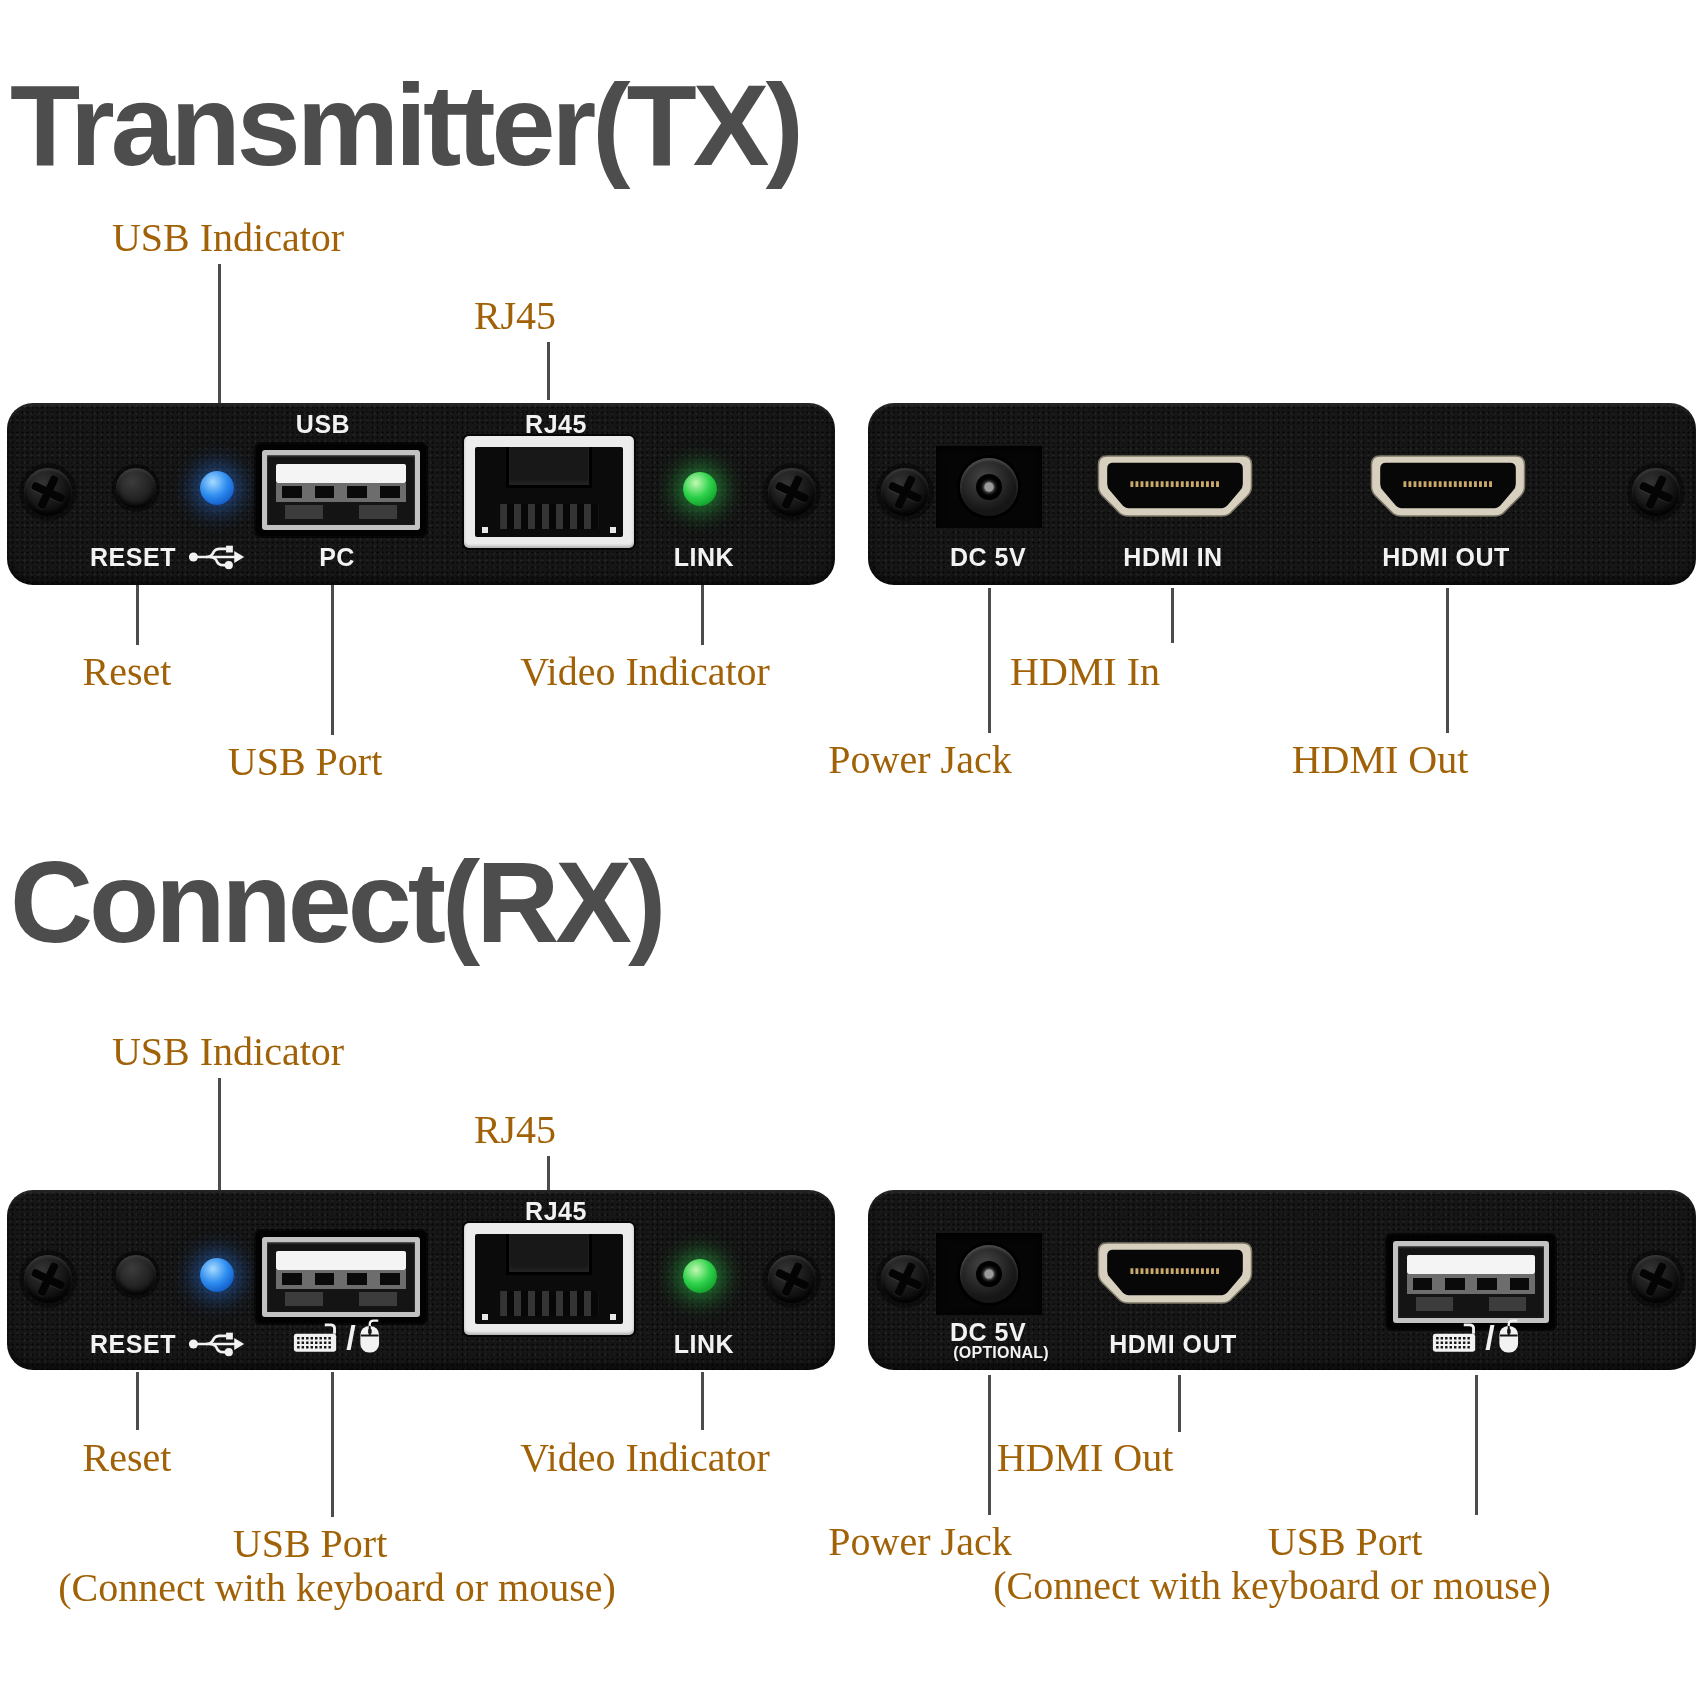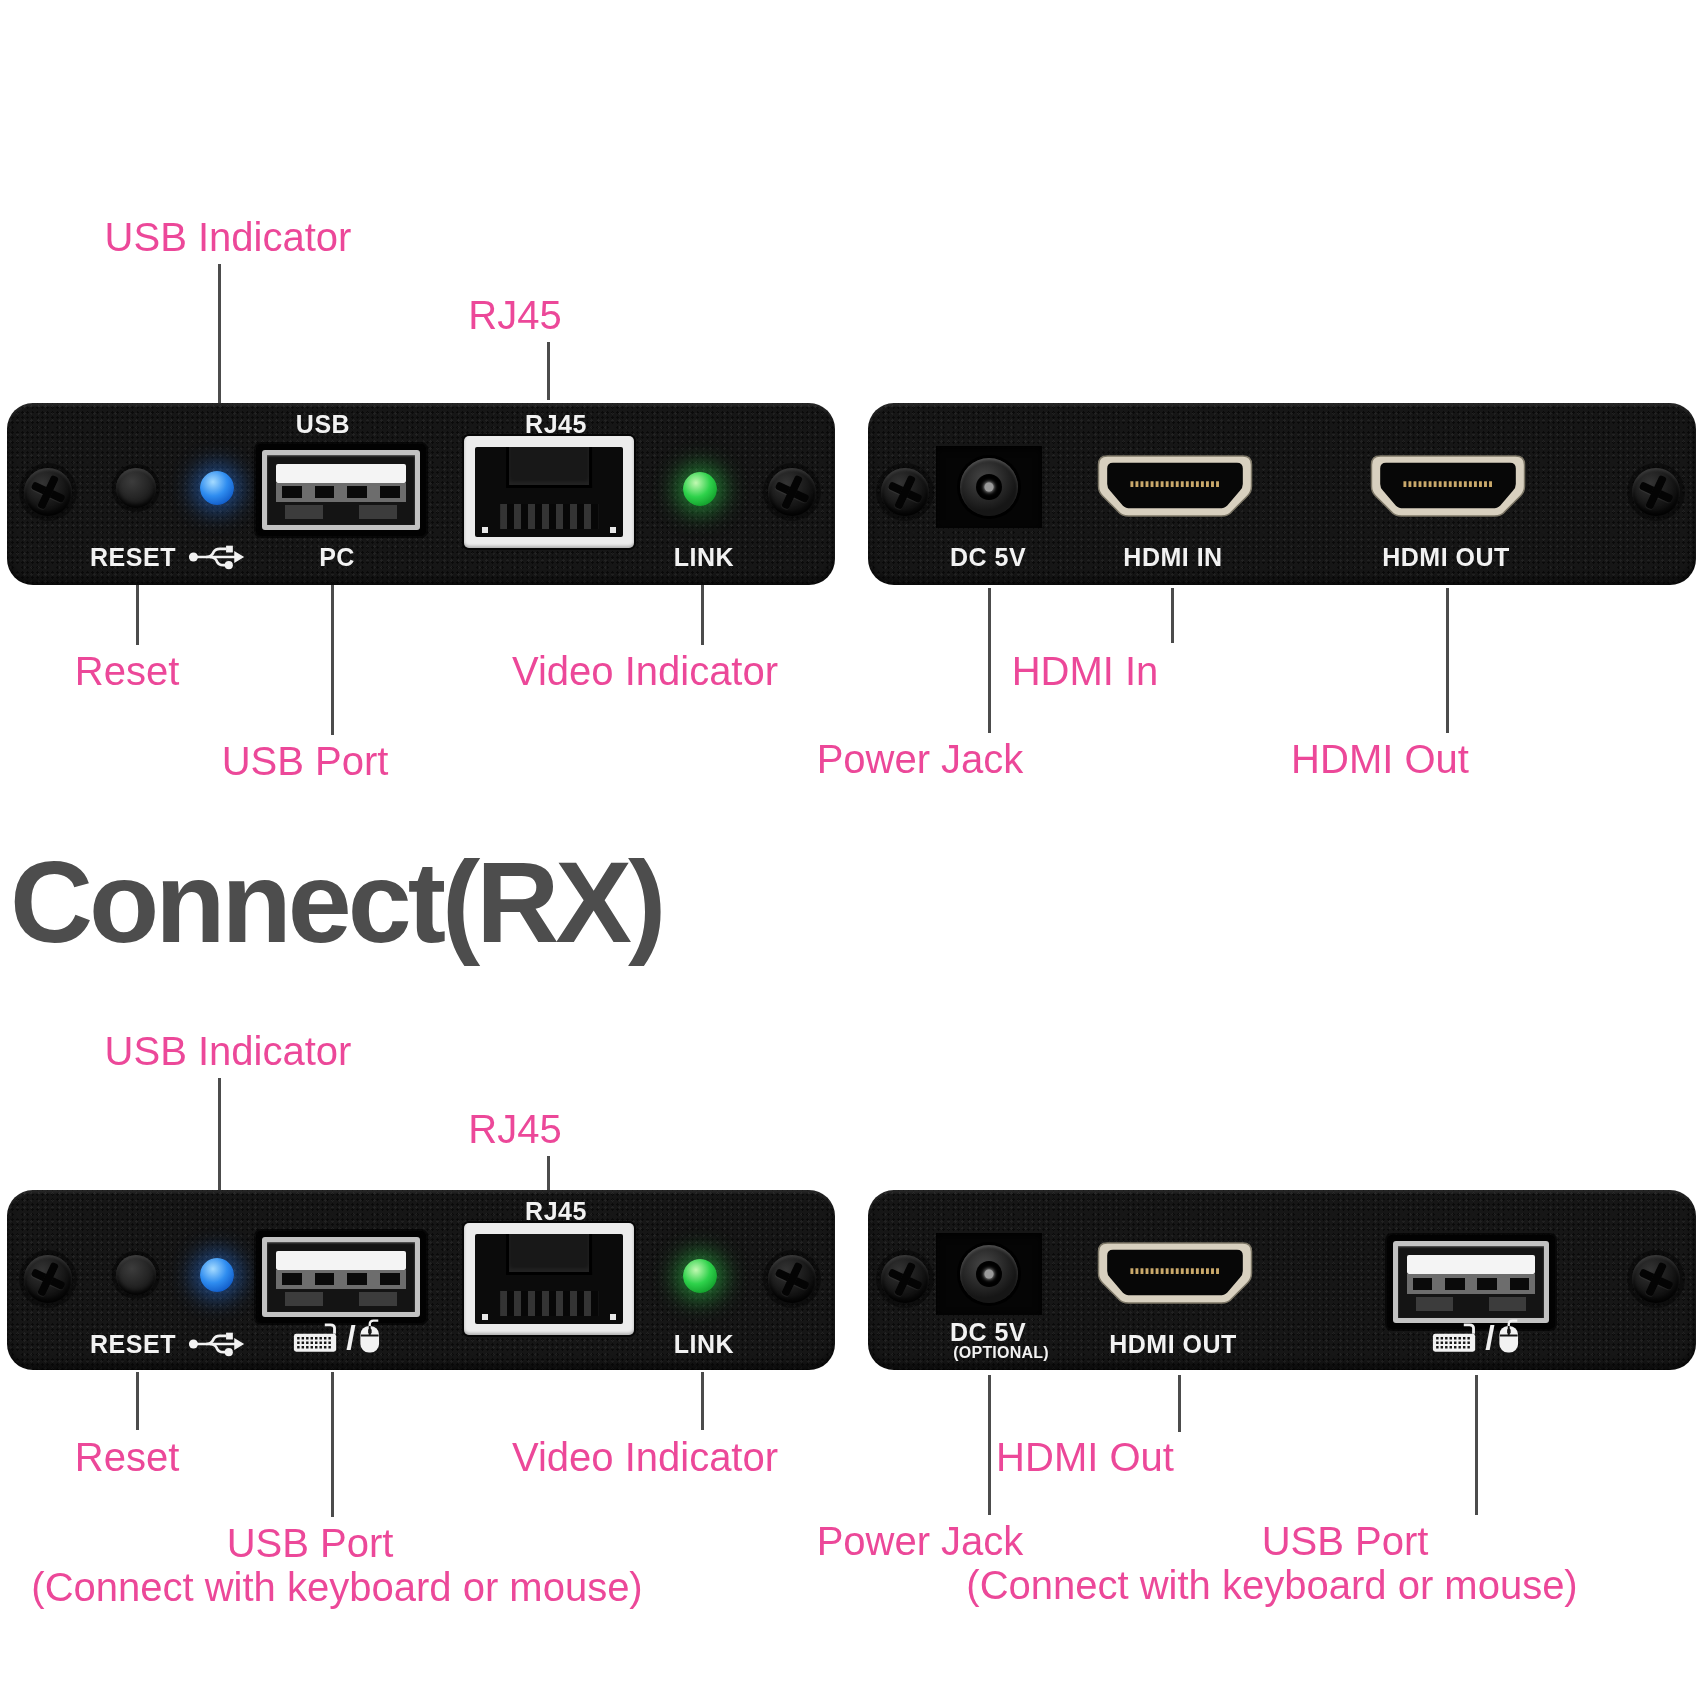--- a/index.html
+++ b/index.html
@@ -1,22 +1,22 @@
 <!DOCTYPE html>
 <html><head>
 <meta charset="utf-8">
 <style>
   html,body{margin:0;padding:0;background:#ffffff;}
   .canvas{position:relative;width:1700px;height:1700px;background:#ffffff;overflow:hidden;
           font-family:"Liberation Sans", sans-serif;}
   .abs{position:absolute;}
   .title{position:absolute;font-size:115px;font-weight:700;color:#4d4d4d;letter-spacing:-4px;
          white-space:nowrap;line-height:1;}
-  .callout-label{position:absolute;font-size:40px;color:#ec4899;white-space:nowrap;
-                 transform:translateX(-50%);line-height:1.08;}
+  .callout-label{position:absolute;font-size:40px;color:#a16207;white-space:nowrap;
+                 transform:translateX(-50%);line-height:1.08;font-family:Liberation Serif, serif;}
   .vline{position:absolute;width:3px;background:#4c4c4c;}
 
   
   .panel{position:absolute;border-radius:26px;background-color:#161616;
          background-image:radial-gradient(rgba(255,255,255,.05) 1.2px, transparent 1.4px),
                           radial-gradient(rgba(0,0,0,.55) 1px, transparent 1.2px);
          background-size:7px 7px,5px 5px;background-position:0 0,3px 2px;
          box-shadow:inset 0 3px 3px rgba(255,255,255,.08), inset 0 -5px 9px rgba(0,0,0,.6);}
   .plabel{position:absolute;color:#f2f2f2;font-weight:700;font-size:25px;letter-spacing:.5px;
           transform:translateX(-50%);white-space:nowrap;}
@@ -74,20 +74,21 @@
 
   .hdmi{position:absolute;}
   .icon-slash{color:#f2f2f2;font-weight:700;font-size:34px;line-height:1;padding:0 2px;}
   .iconrow{position:absolute;display:flex;align-items:center;transform:translateX(-50%);}
 </style>
 </head>
 <body>
 
 <div class="canvas">
 
+  <div class="title" style="left:10px;top:68px;">Transmitter(TX)</div>
 
   <div class="callout-label" style="left:228px;top:216px;">USB Indicator</div>
   <div class="vline" style="left:218px;top:264px;height:166px;"></div>
 
   <div class="callout-label" style="left:515px;top:294px;">RJ45</div>
   <div class="vline" style="left:547px;top:342px;height:58px;"></div>
 
   <div class="panel" style="left:7px;top:403px;width:828px;height:182px;">
     <div class="screw" style="left:17px;top:65px;"></div>
     <div class="resetbtn" style="left:109px;top:65px;"></div>

